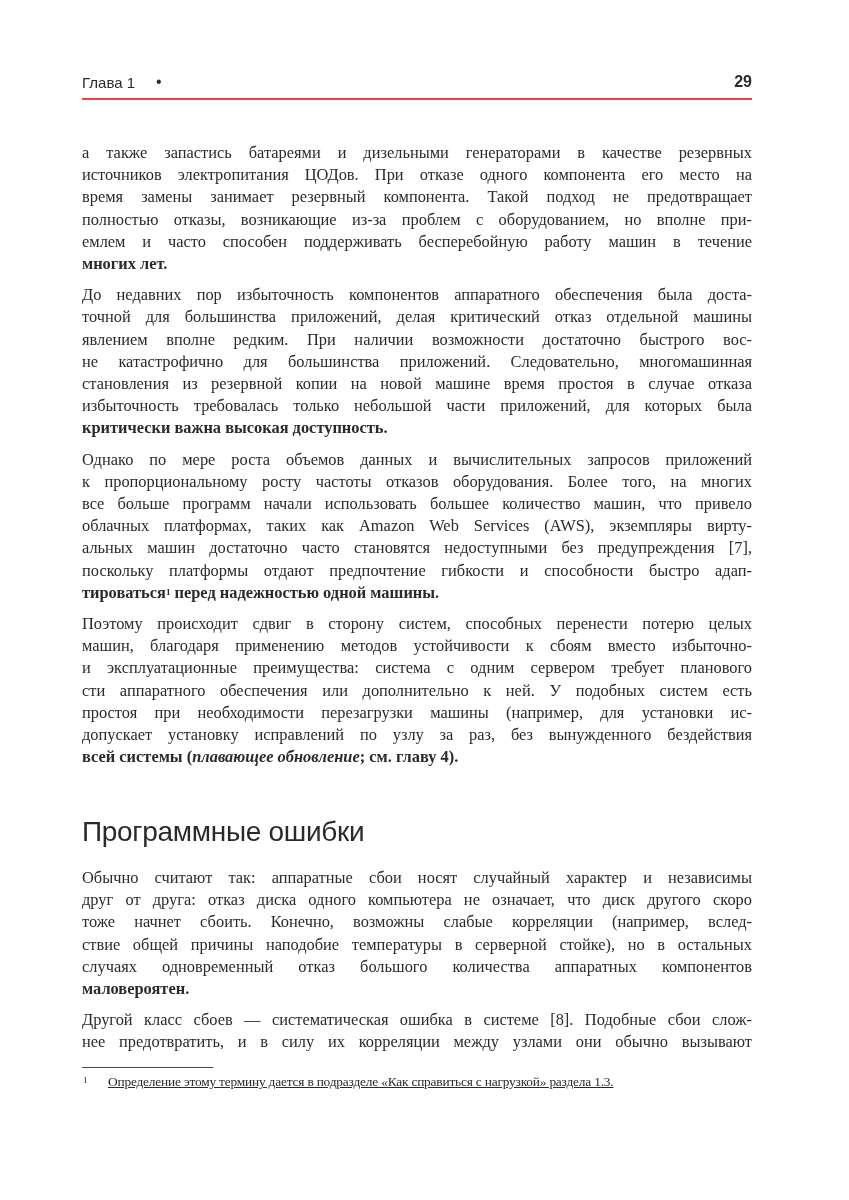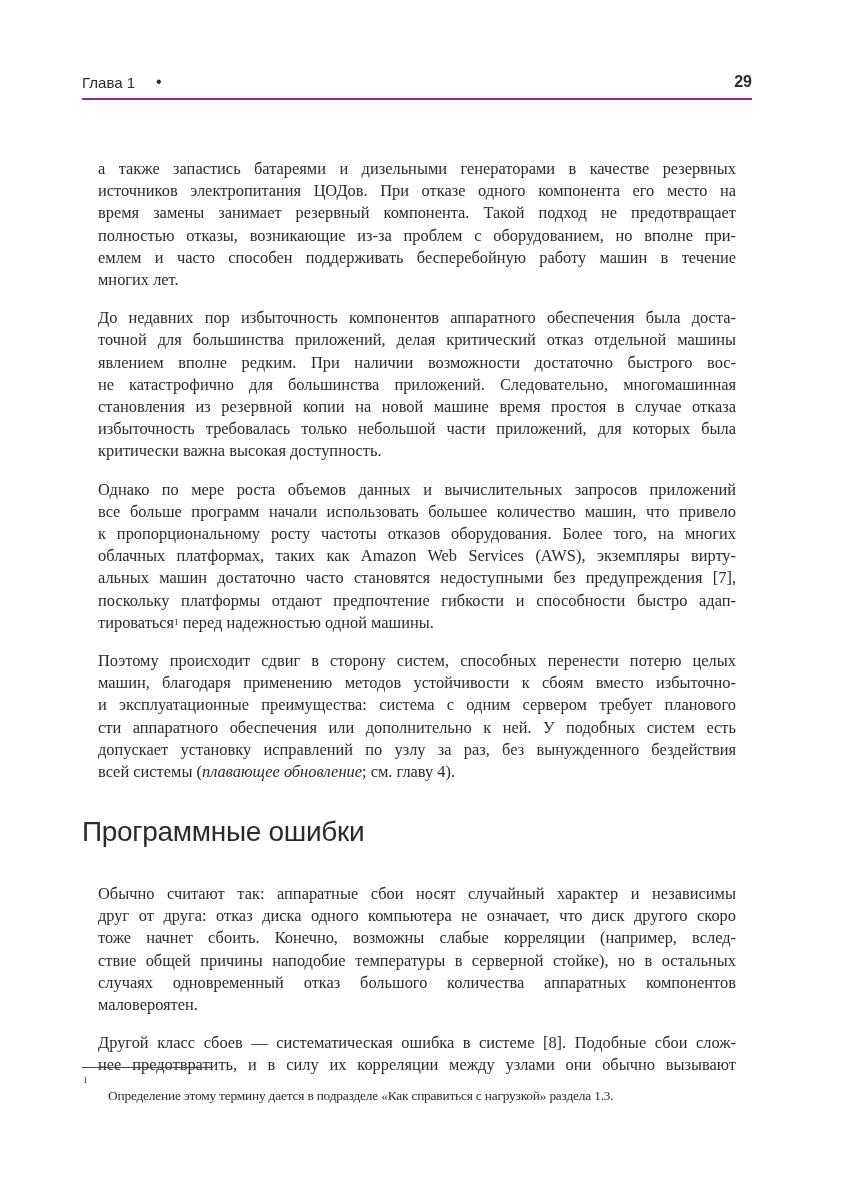--- a/index.html
+++ b/index.html
@@ -1,51 +1,51 @@
 <!DOCTYPE html>
 <html><head>
 <meta charset="utf-8">
 <style>
   html, body { margin: 0; padding: 0; background: #ffffff; }
   body { width: 849px; height: 1200px; position: relative; overflow: hidden; color: #2a2a2a; }
   .page-header {
     position: absolute; left: 82px; top: 70px; width: 670px; height: 30px;
     font-family: "Liberation Sans", "DejaVu Sans", sans-serif; font-size: 15px; color: #2b2b2b;
-    border-bottom: 2px solid #a21caf; box-sizing: border-box;
+    border-bottom: 2px solid #ef4444; box-sizing: border-box;
   }
   .page-header .chap { position: absolute; left: 0; top: 4px; }
   .page-header .bullet { position: absolute; left: 74px; top: 3px; font-size: 16px; }
   .page-header .title { position: absolute; left: 96px; top: 4px; letter-spacing: -0.35px; }
   .page-header .num { position: absolute; right: 0; top: 3px; font-weight: bold; font-size: 16px; }
 
   .body-text {
     position: absolute; left: 82px; width: 670px;
     font-family: "Liberation Serif", "DejaVu Serif", serif;
     font-size: 16.4px; line-height: 22.2px; color: #2a2a2a;
     text-align: justify; hyphens: manual;
   }
-  .body-text p { margin: 16px; text-align: justify; text-align-last: left; }
+  .body-text p { margin: 0; text-align: justify; text-align-last: left; }
   .body-text p + p { margin-top: 9px; }
   .body-text .line { display: block; text-align: justify; text-align-last: justify; white-space: nowrap; }
-  .body-text .line.last { text-align-last: left; }
+  .body-text .line.last { text-align-last: left; font-weight: bold; }
   .body-text em { font-style: italic; }
   sup { font-size: 9px; vertical-align: top; position: relative; top: -1px; }
 
   .section-heading {
     position: absolute; left: 82px; top: 816px;
     font-family: "Liberation Sans", "DejaVu Sans", sans-serif;
     font-size: 28px; color: #2a2a2a; letter-spacing: -0.3px; margin: 0; font-weight: normal;
   }
   .footnote-rule { position: absolute; left: 82px; top: 1067px; width: 131px; height: 1px; background: #444; }
   .footnote {
     position: absolute; left: 82px; top: 1074px; width: 670px;
     font-family: "Liberation Serif", "DejaVu Serif", serif; font-size: 13.4px; color: #2a2a2a;
   }
   .footnote .fn-mark { position: absolute; left: 1px; top: 1px; font-size: 9px; }
-  .footnote .fn-text { position: absolute; left: 26px; top: 14px; white-space: nowrap; letter-spacing: -0.2px; }
+  .footnote .fn-text { position: absolute; left: 26px; top: 0; white-space: nowrap; letter-spacing: -0.2px; text-decoration: underline; }
 </style>
 </head>
 <body>
 
 <div class="page-header">
   <span class="chap">Глава 1</span>
   <span class="bullet">•</span>
   <span class="num">29</span>
 </div>
 
@@ -62,32 +62,33 @@
     <span class="line">До недавних пор избыточность компонентов аппаратного обеспечения была доста-</span>
     <span class="line">точной для большинства приложений, делая критический отказ отдельной машины</span>
     <span class="line">явлением вполне редким. При наличии возможности достаточно быстрого вос-</span>
     <span class="line">не катастрофично для большинства приложений. Следовательно, многомашинная</span>
     <span class="line">становления из резервной копии на новой машине время простоя в случае отказа</span>
     <span class="line">избыточность требовалась только небольшой части приложений, для которых была</span>
     <span class="line last">критически важна высокая доступность.</span>
   </p>
   <p>
     <span class="line">Однако по мере роста объемов данных и вычислительных запросов приложений</span>
+    <span class="line">к пропорциональному росту частоты отказов оборудования. Более того, на многих</span>
     <span class="line">все больше программ начали использовать большее количество машин, что привело</span>
-    <span class="line">к пропорциональному росту частоты отказов оборудования. Более того, на многих</span>
     <span class="line">облачных платформах, таких как Amazon Web Services (AWS), экземпляры вирту-</span>
     <span class="line">альных машин достаточно часто становятся недоступными без предупреждения [7],</span>
     <span class="line">поскольку платформы отдают предпочтение гибкости и способности быстро адап-</span>
     <span class="line last"><span>тироваться</span><sup>1</sup><span> перед надежностью одной машины.</span></span>
   </p>
   <p>
     <span class="line">Поэтому происходит сдвиг в сторону систем, способных перенести потерю целых</span>
     <span class="line">машин, благодаря применению методов устойчивости к сбоям вместо избыточно-</span>
     <span class="line">и эксплуатационные преимущества: система с одним сервером требует планового</span>
     <span class="line">сти аппаратного обеспечения или дополнительно к ней. У подобных систем есть</span>
+    <span class="line">простоя при необходимости перезагрузки машины (например, для установки ис-</span>
     <span class="line">допускает установку исправлений по узлу за раз, без вынужденного бездействия</span>
     <span class="line last"><span>всей системы (</span><em>плавающее обновление</em><span>; см. главу 4).</span></span>
   </p>
 </div>
 
 <h2 class="section-heading">Программные ошибки</h2>
 
 <div class="body-text" style="top:867px;">
   <p>
     <span class="line">Обычно считают так: аппаратные сбои носят случайный характер и независимы</span>

